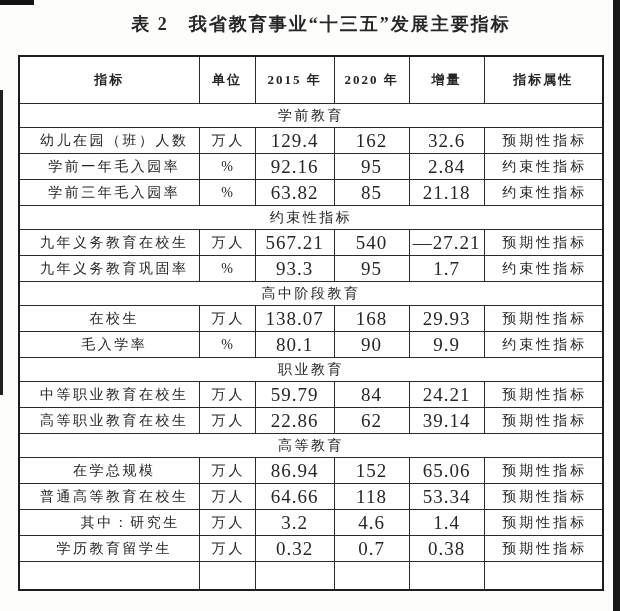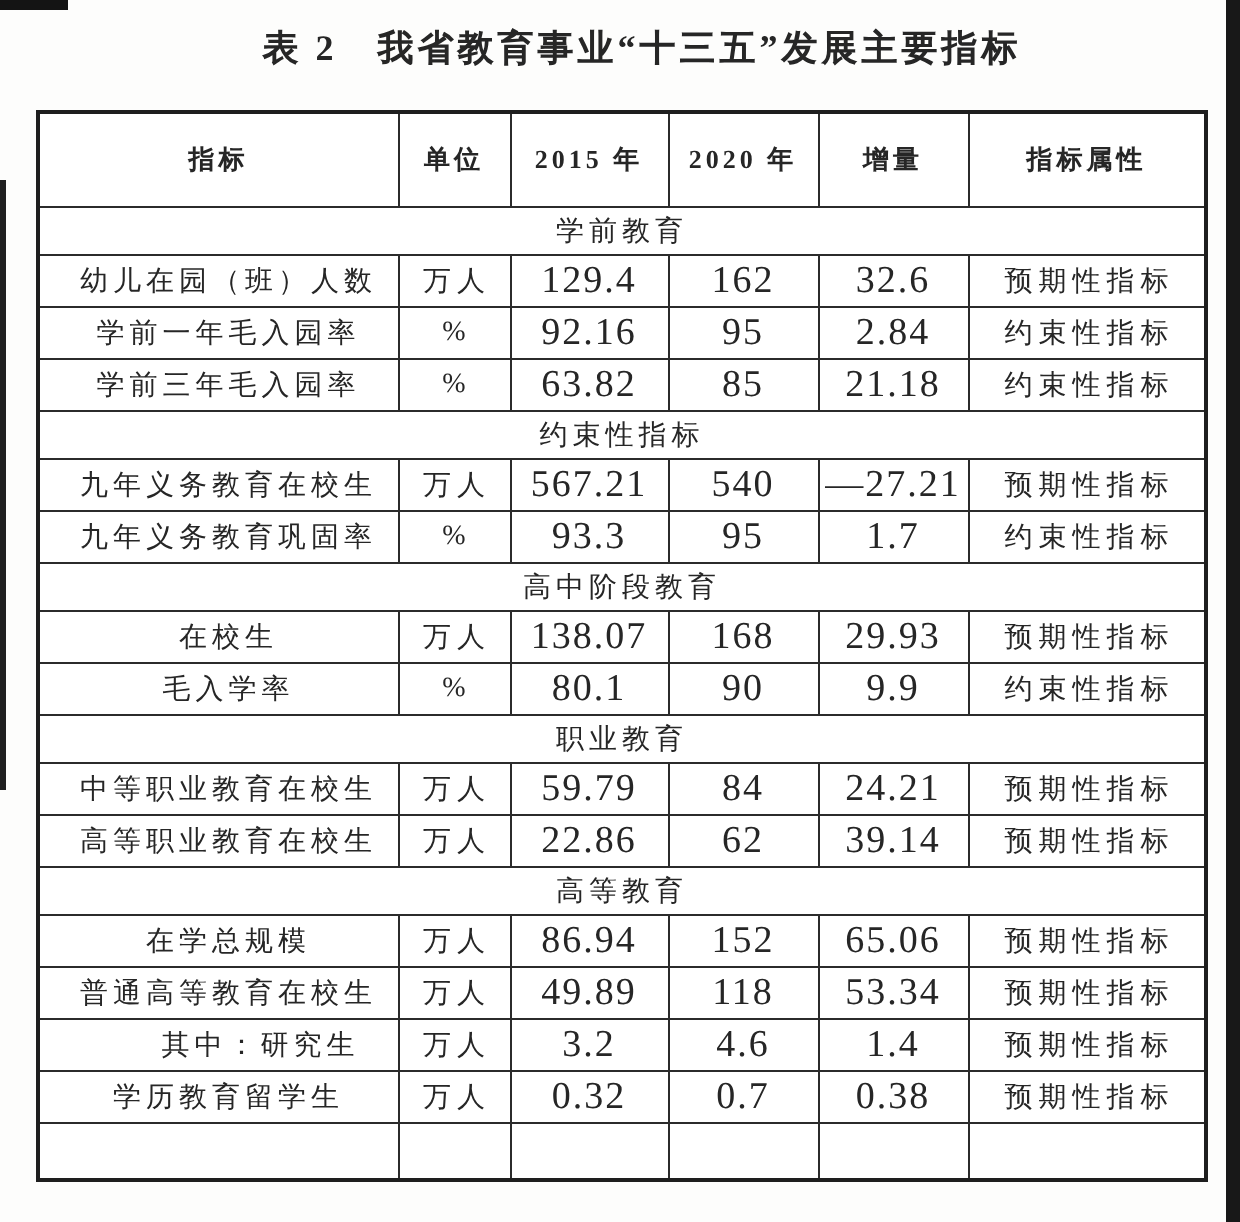--- a/index.html
+++ b/index.html
@@ -171,21 +171,21 @@
           <td class="indicator">在学总规模</td>
           <td class="unit">万人</td>
           <td class="num">86.94</td>
           <td class="num">152</td>
           <td class="num">65.06</td>
           <td class="attr">预期性指标</td>
         </tr>
         <tr class="data">
           <td class="indicator">普通高等教育在校生</td>
           <td class="unit">万人</td>
-          <td class="num">49.89</td>
+          <td class="num">64.66</td>
           <td class="num">118</td>
           <td class="num">53.34</td>
           <td class="attr">预期性指标</td>
         </tr>
         <tr class="data">
           <td class="indicator indent">其中：研究生</td>
           <td class="unit">万人</td>
           <td class="num">3.2</td>
           <td class="num">4.6</td>
           <td class="num">1.4</td>

